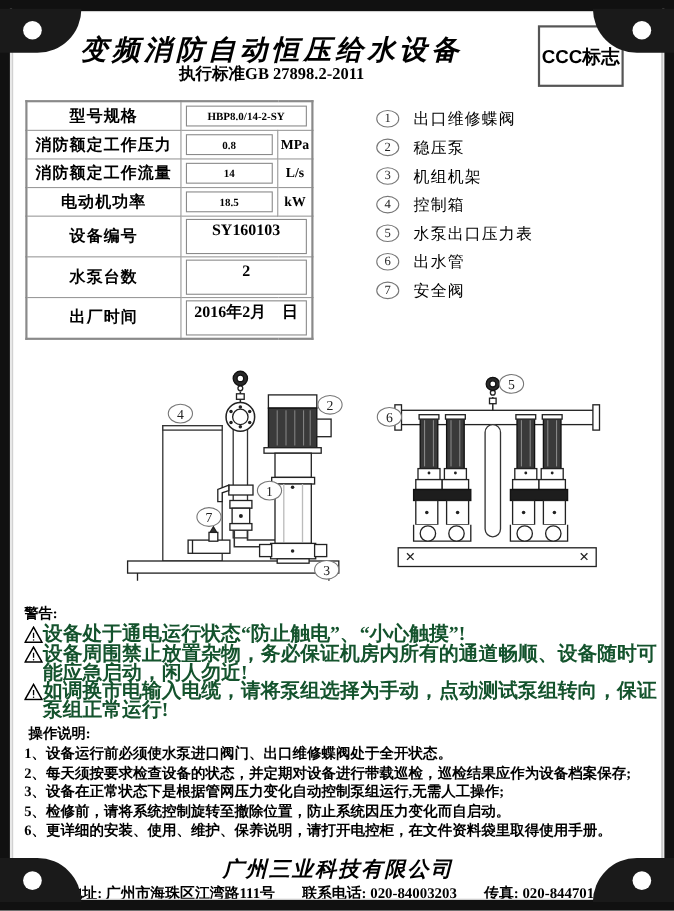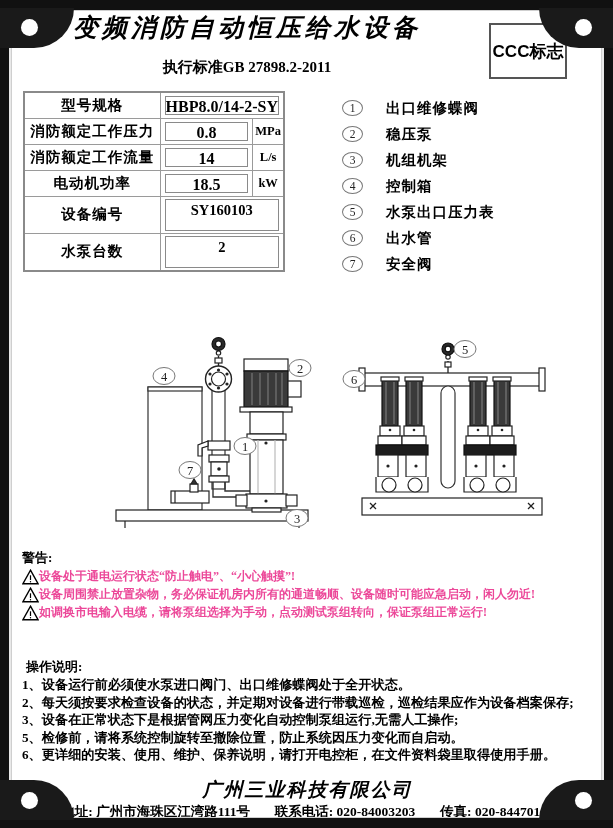--- a/index.html
+++ b/index.html
@@ -49,21 +49,21 @@
   .boss.tr { right: 0; top: 8px;  border-bottom-left-radius: 40px; }
   .boss.tr .hole { right: 21px; top: 11px; }
   .boss.bl { left: 0;  bottom: 8px; border-top-right-radius: 40px; }
   .boss.bl .hole { left: 21px; bottom: 11px; }
   .boss.br { right: 0; bottom: 8px; border-top-left-radius: 40px; }
   .boss.br .hole { right: 21px; bottom: 11px; }
 
   
   #header { position: absolute; left: 0; top: 0; width: 591px; height: 70px; }
   #main-title {
-    position: absolute; left: 0; top: 0; width: 470px;
+    position: absolute; left: 0; top: 18px; width: 470px;
     text-align: center;
     font-size: 25px;
     font-weight: bold;
     letter-spacing: 4px;
     font-family: "Liberation Serif", "DejaVu Serif", serif;
     font-style: italic;
     color: #000;
     white-space: nowrap;
   }
   #sub-title {
@@ -107,21 +107,21 @@
     color: #000;
     white-space: nowrap;
     letter-spacing: 1px;
   }
   .valwrap { padding: 2px 4px !important; }
   .valbox {
     border: 1px solid #8a8a8a;
     height: 19px;
     line-height: 19px;
     text-align: center;
-    font-size: 16px;
+    font-size: 10px;
     font-weight: bold;
     color: #000;
     background: #fff;
     white-space: nowrap;
     overflow: hidden;
   }
   .valbox.big { font-size: 14.5px; height: 32px; line-height: 20px; }
   .unit {
     text-align: center;
     font-size: 12.5px;
@@ -142,44 +142,44 @@
     border: 1px solid #777;
     border-radius: 50%;
     font-size: 11.5px;
     line-height: 14px;
     text-align: center;
     color: #222;
     font-family: "Liberation Serif", serif;
     flex: 0 0 auto;
   }
   .legend-text {
-    margin-left: 23px;
+    margin-left: 13px;
     font-size: 14.5px;
-    font-weight: bold;
+    font-weight: normal;
     letter-spacing: 1px;
     color: #000;
     white-space: nowrap;
   }
 
   
   #diagram { position: absolute; left: 0; top: 318px; width: 591px; height: 212px; }
 
   
   #warn-head {
     position: absolute; left: 10px; top: 538px;
     font-size: 13px; font-weight: bold; color: #000;
   }
   #warn-list { position: absolute; left: 10px; top: 557px; width: 578px; }
   .warn-item {
     display: flex; align-items: flex-start;
     margin-bottom: 1px;
   }
   .tri { flex: 0 0 auto; width: 17px; height: 16px; margin-top: 1px; }
   .warn-text {
-    font-size: 12px; font-weight: bold; color: #ec4899;
+    font-size: 18px; font-weight: bold; color: #14532d;
     line-height: 16.5px;
     letter-spacing: 0px;
   }
   #ops-head {
     position: absolute; left: 14px; top: 647px;
     font-size: 13px; font-weight: bold; color: #000;
   }
   #ops-list { position: absolute; left: 10px; top: 665px; width: 580px; }
   .ops-item {
     font-size: 13.2px; font-weight: bold; color: #000;
@@ -249,20 +249,26 @@
         <tr>
           <td class="lbl" style="width:96px">设备编号</td>
           <td class="valwrap" colspan="2">
             <div class="valbox big">SY160103</div>
           </td>
         </tr>
         <tr>
           <td class="lbl">水泵台数</td>
           <td class="valwrap" colspan="2">
             <div class="valbox big">2</div>
+          </td>
+        </tr>
+        <tr>
+          <td class="lbl">出厂时间</td>
+          <td class="valwrap" colspan="2">
+            <div class="valbox big">2016年2月　日</div>
           </td>
         </tr>
       </tbody>
     </table>
 
     <div id="legend">
       <div class="legend-row">
         <div class="legend-num">1</div>
         <div class="legend-text">出口维修蝶阀</div>
       </div>

